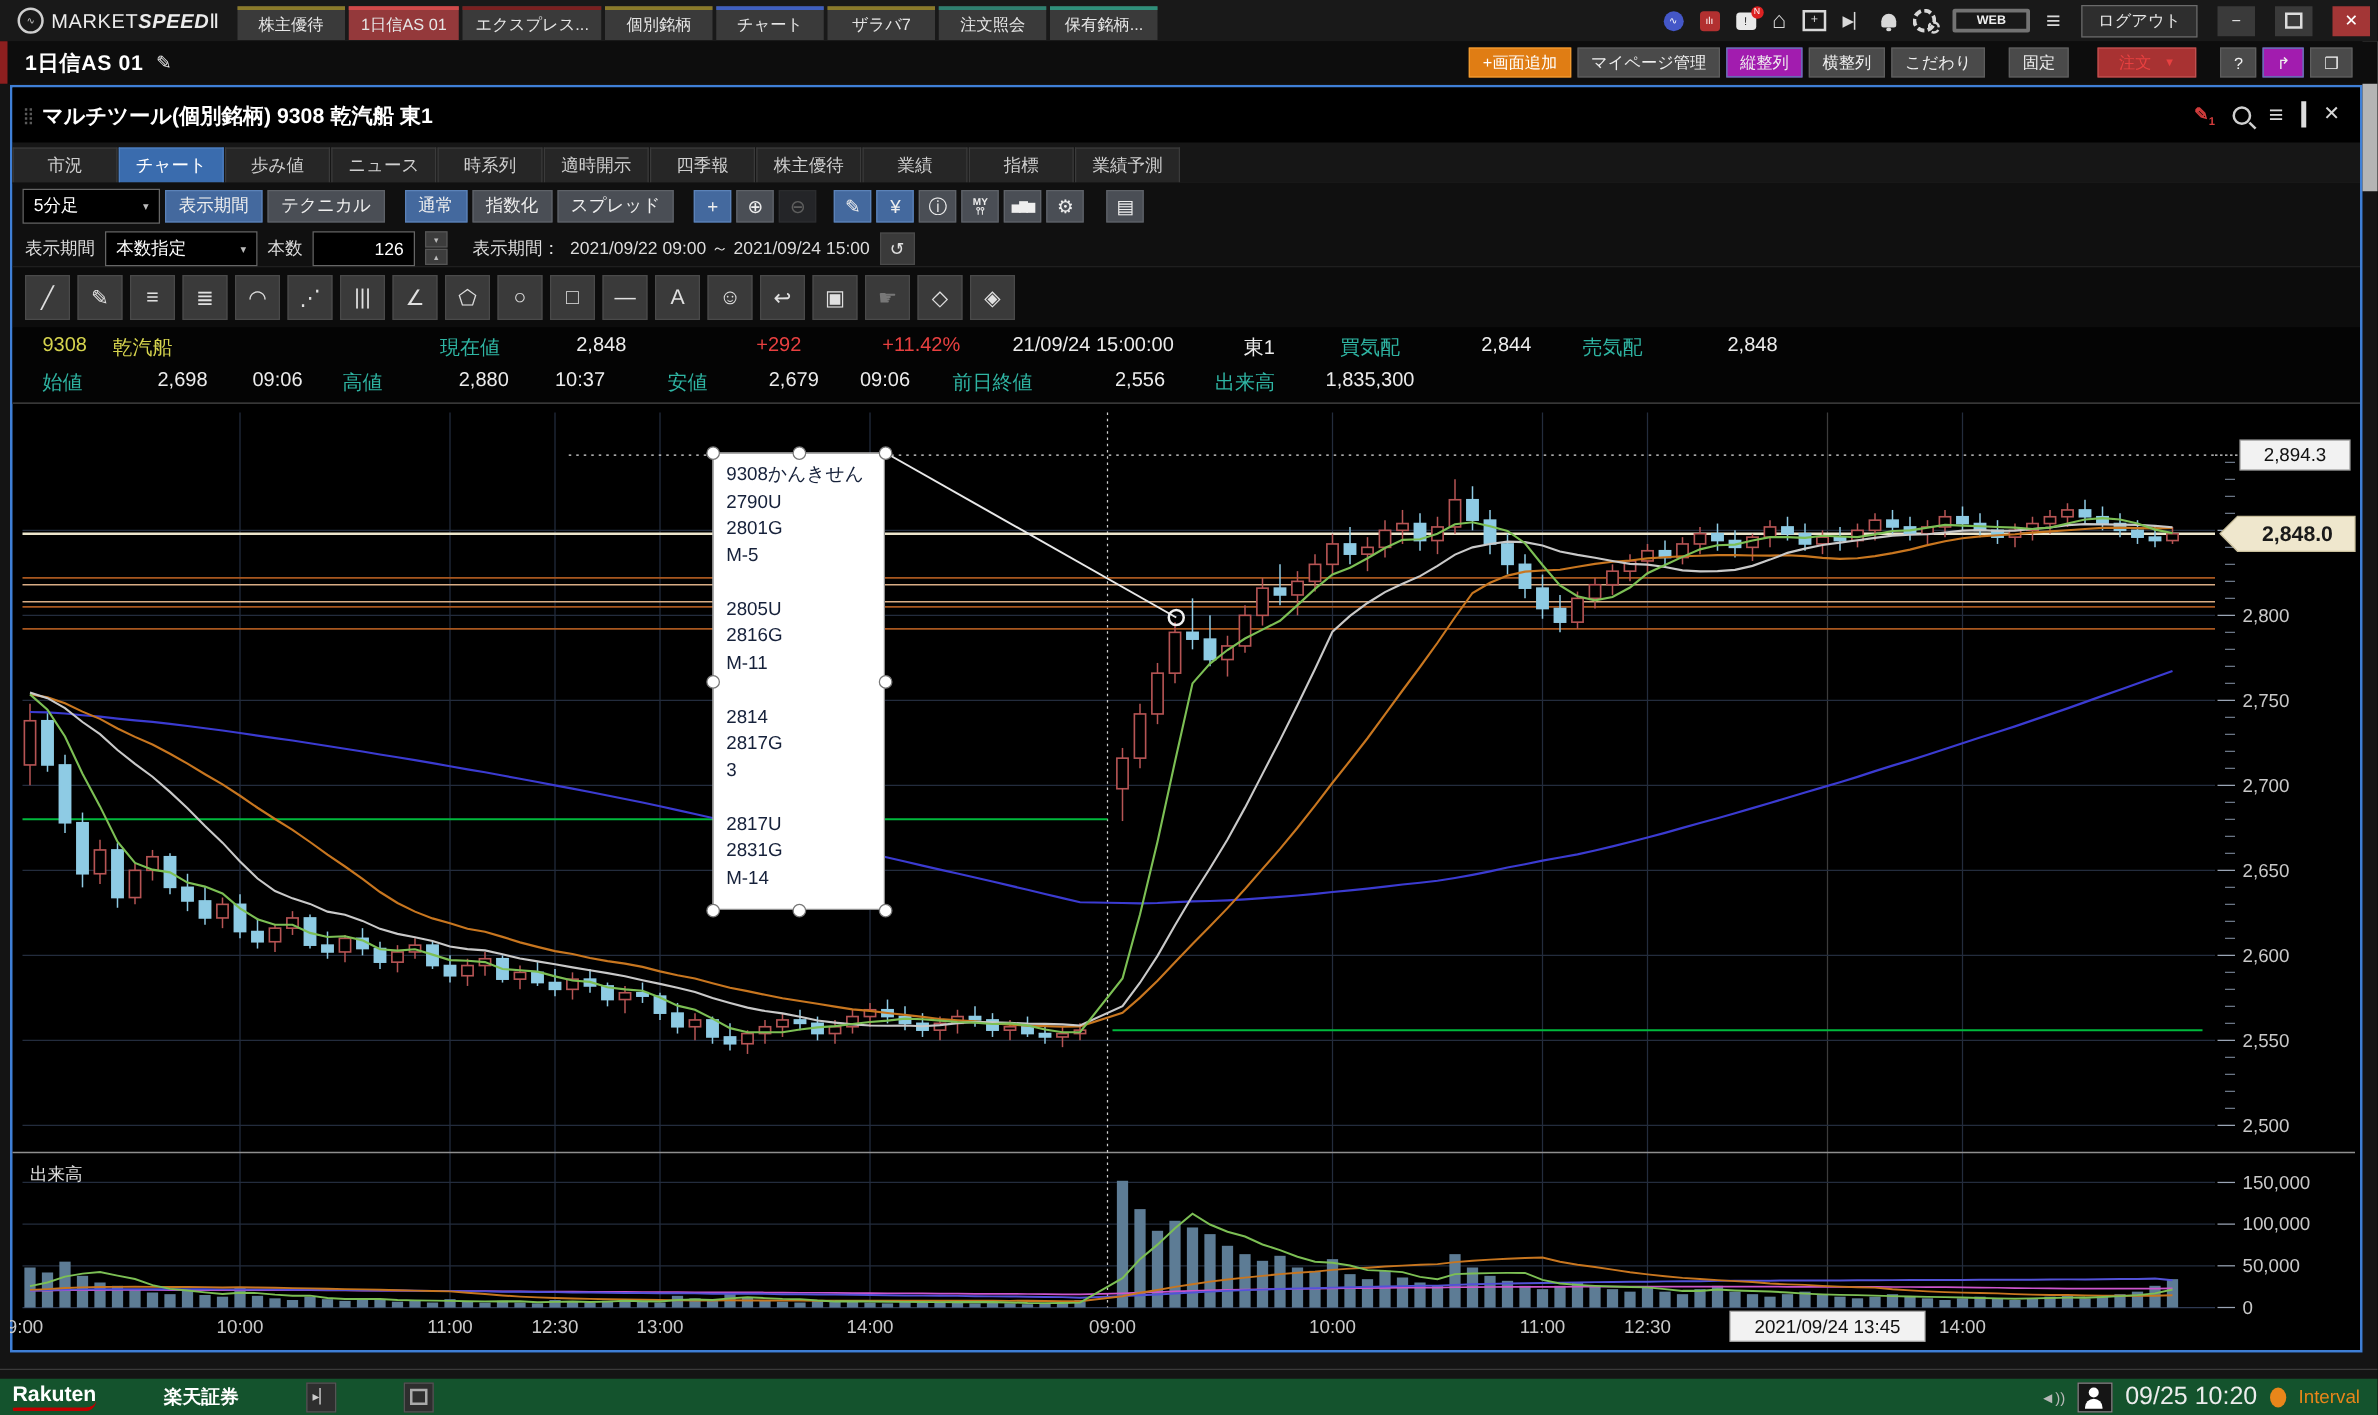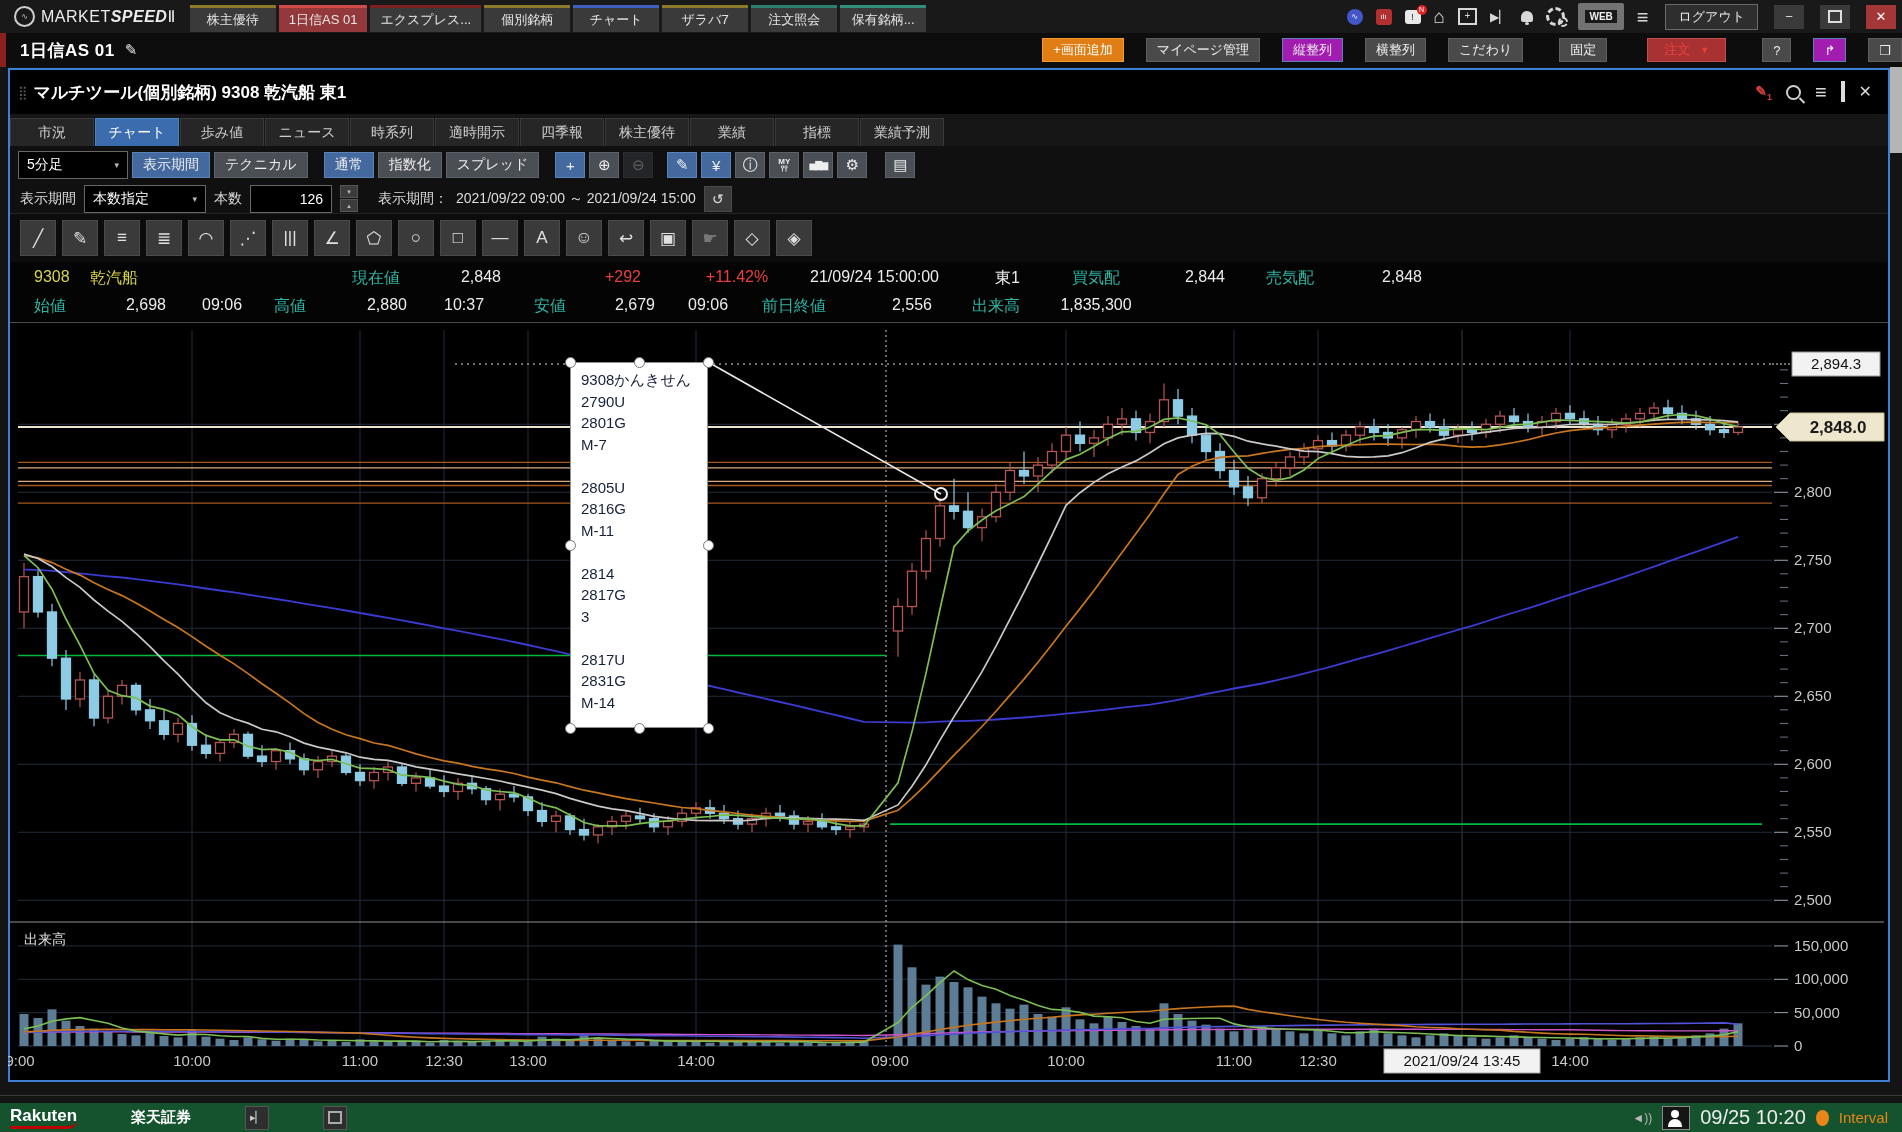--- a/index.html
+++ b/index.html
@@ -18,31 +18,31 @@
   .ic{color:#d8d8d8;font-size:16px;line-height:1;}
   .ic-circle{width:16px;height:16px;border-radius:50%;background:#4457c8;color:#fff;font-size:8px;display:flex;align-items:center;justify-content:center;}
   .ic-redsq{width:16px;height:16px;border-radius:3px;background:#b23030;color:#fff;font-size:8px;display:flex;align-items:center;justify-content:center;}
   .ic-bubble{width:16px;height:14px;background:#e9e9e9;border-radius:3px;position:relative;color:#222;font-size:9px;text-align:center;line-height:14px;}
   .badge{position:absolute;top:-5px;right:-6px;background:#d22;color:#fff;border-radius:50%;width:10px;height:10px;font-size:7px;line-height:10px;text-align:center;}
   .ic-box{width:15px;height:13px;border:2px solid #d8d8d8;color:#d8d8d8;font-size:10px;line-height:11px;text-align:center;}
   .ic-bell{width:12px;height:11px;background:#d8d8d8;border-radius:6px 6px 2px 2px;position:relative;}
   .ic-bell:after{content:"";position:absolute;left:4px;bottom:-3px;width:4px;height:3px;background:#d8d8d8;border-radius:50%;}
   .ic-gear{width:13px;height:13px;border:3px dashed #d8d8d8;border-radius:50%;position:relative;}
   .ic-gear:after{content:"";position:absolute;right:-6px;bottom:-4px;width:6px;height:6px;border:2px dashed #d8d8d8;border-radius:50%;}
-  .ic-web{border:7px solid #737373;color:#efefef;font-size:10px;font-weight:bold;padding:1px 4px;border-radius:2px;}
+  .ic-web{border:3px solid #737373;color:#efefef;font-size:10px;font-weight:bold;padding:1px 16px;border-radius:2px;}
   .btn-logout{background:#2e2e2e;border:1px solid #6a6a6a;color:#e8e8e8;font-size:13px;padding:3px 12px;margin-left:4px;}
   .wbtn{width:30px;height:24px;background:#3a3a3a;color:#ddd;display:flex;align-items:center;justify-content:center;font-size:13px;margin-left:3px;}
   .wbtn.close{background:#a33636;color:#fff;}
   .restore{width:10px;height:9px;border:2px solid #ddd;position:relative;}
   
   #subbar{left:0;top:33px;width:1902px;height:34px;background:#0d0d0d;display:flex;align-items:center;z-index:10;}
   .red-accent{width:6px;height:34px;background:#8d1f1f;margin-right:14px;}
   .page-title{color:#fff;font-size:17px;font-weight:bold;letter-spacing:.5px;}
   .pencil{color:#e8e8e8;font-size:15px;margin-left:10px;}
-  .sb-right{margin-left:auto;display:flex;align-items:center;gap:22px;padding-right:0;}
+  .sb-right{margin-left:auto;display:flex;align-items:center;gap:5px;padding-right:20px;}
   .sbtn{height:24px;padding:0 10px;background:#4a4a4a;color:#efefef;font-size:13px;display:flex;align-items:center;border:1px solid #5e5e5e;cursor:pointer;}
   .sbtn.orange{background:#e07d14;border-color:#f09a30;color:#fff;}
   .sbtn.blue{background:#a21caf;border-color:#5b82b8;}
   .sbtn.red{background:#a83232;border-color:#c05050;padding:0 16px;margin-left:18px;}
   .sbtn.gap{margin-left:14px;}
   .caret{font-size:9px;margin-left:10px;}
   
   #win-frame{left:8px;top:68px;width:1878px;height:1010px;border:2px solid #3f7fd6;background:#000;z-index:1;}
   #win-title{left:10px;top:70px;width:1878px;height:44px;background:#000;display:flex;align-items:center;z-index:4;}
   .grip{color:#5a5a5a;font-size:13px;letter-spacing:-2px;margin:0 8px 0 8px;}
@@ -768,21 +768,21 @@
     <text x="1570" y="1066" fill="#c8c8c8" font-size="15" text-anchor="middle" font-family="Liberation Sans, sans-serif">14:00</text>
     <text x="24" y="944" fill="#e0e0e0" font-size="14" text-anchor="start" font-family="Liberation Sans, sans-serif">出来高</text>
     <rect x="1384" y="1049" width="156" height="24" fill="#f2f2f2" stroke="#aaa"></rect>
     <text x="1462" y="1066" fill="#111" font-size="15" text-anchor="middle" font-family="Liberation Sans, sans-serif">2021/09/24 13:45</text>
   </svg>
 
 <div id="note-box" class="abs">
     <div>9308かんきせん</div>
     <div>2790U</div>
     <div>2801G</div>
-    <div>M-7</div>
+    <div>M-5</div>
     <div>&nbsp;</div>
     <div>2805U</div>
     <div>2816G</div>
     <div>M-11</div>
     <div>&nbsp;</div>
     <div>2814</div>
     <div>2817G</div>
     <div>3</div>
     <div>&nbsp;</div>
     <div>2817U</div>

